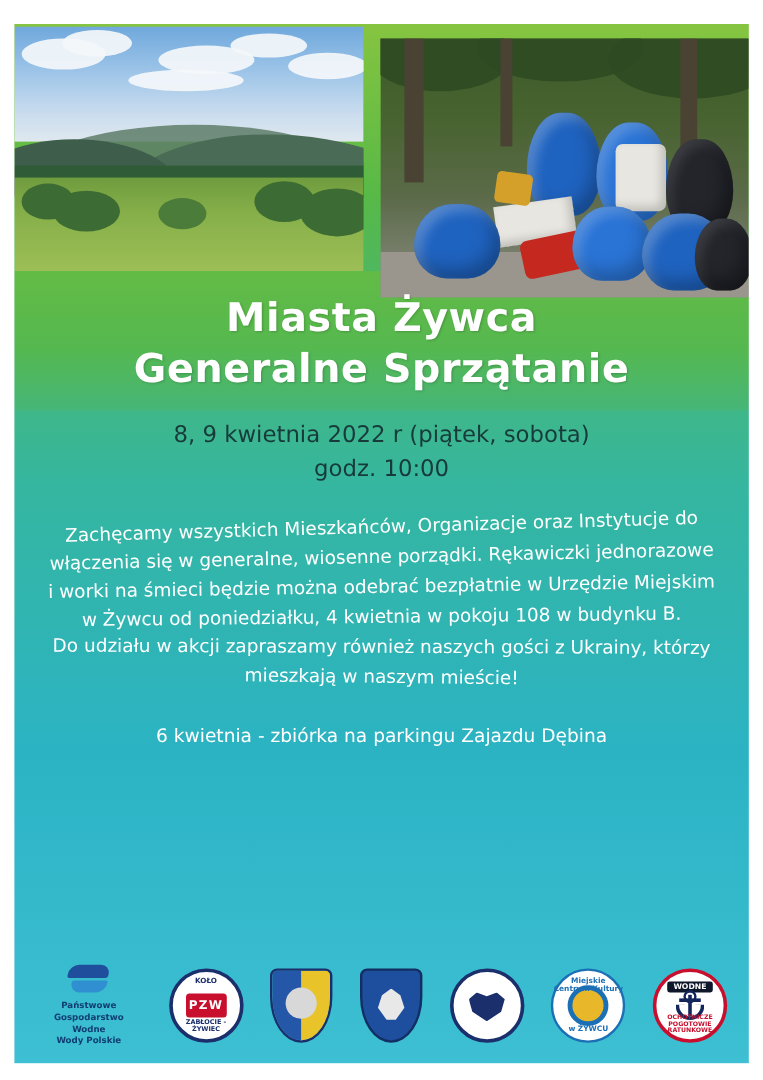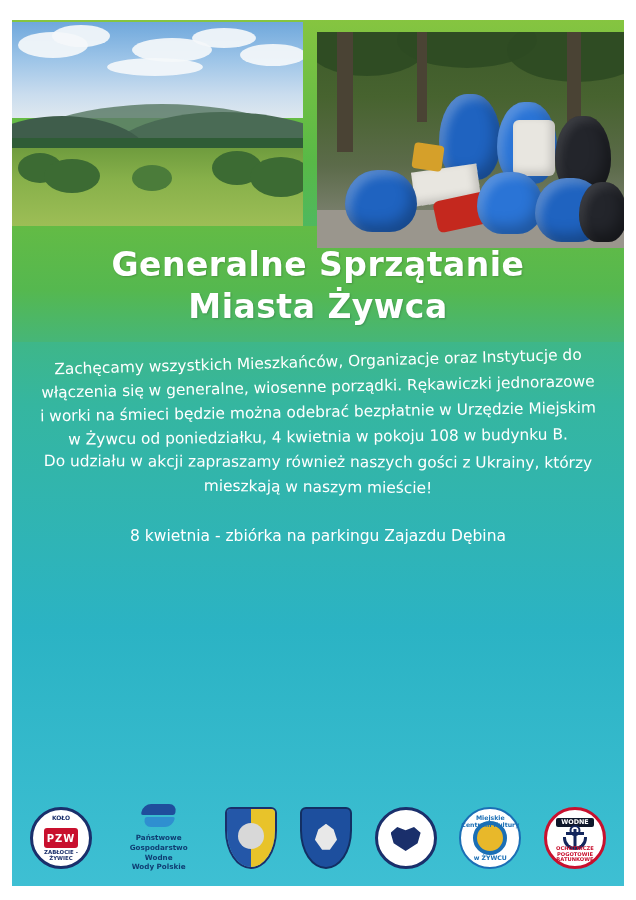--- a/index.html
+++ b/index.html
@@ -558,61 +558,65 @@
     <div class="bag bag-blue2" style="left:160px; top:140px; width:66px; height:62px;"></div>
     <div class="bag bag-blue" style="left:218px; top:146px; width:70px; height:64px;"></div>
     <div class="bag bag-black" style="left:262px; top:150px; width:48px; height:60px;"></div>
     <div class="yellow-thing" style="left:96px; top:112px; width:30px; height:26px;"></div>
   </div>
 
   <div class="title-band"></div>
 
   <div class="content">
     <div class="title">
+      <div>Miasta Żywca</div>
       <div>Generalne Sprzątanie</div>
-      <div>Miasta Żywca</div>
-    </div>
-
+    </div>
+
+    <div class="dates">
+      <div>8, 9 kwietnia 2022 r  (piątek, sobota)</div>
+      <div>godz. 10:00</div>
+    </div>
 
     <div class="body-text">
       <span class="ln r0">Zachęcamy wszystkich Mieszkańców, Organizacje oraz Instytucje do</span>
       <span class="ln r1">włączenia się w generalne, wiosenne porządki. Rękawiczki jednorazowe</span>
       <span class="ln r2">i worki na śmieci będzie można odebrać bezpłatnie w Urzędzie Miejskim</span>
       <span class="ln r3">w Żywcu od poniedziałku, 4 kwietnia w pokoju 108 w budynku B.</span>
       <span class="ln r5">Do udziału w akcji zapraszamy również naszych gości z Ukrainy, którzy</span>
       <span class="ln r6">mieszkają w naszym mieście!</span>
     </div>
 
     <div class="meet">
-      <span class="ln">8 kwietnia - zbiórka na parkingu Zajazdu Dębina</span>
+      <span class="ln">6 kwietnia - zbiórka na parkingu Zajazdu Dębina</span>
     </div>
 
   </div>
 
   <div class="logos">
+
+    <div class="logo logo-pgw">
+      <div class="pgw-mark">
+        <div class="wave1"></div>
+        <div class="wave2"></div>
+      </div>
+      <div class="pgw-text">
+        <div>Państwowe</div>
+        <div>Gospodarstwo Wodne</div>
+        <div>Wody Polskie</div>
+      </div>
+    </div>
 
     <div class="logo">
       <div class="logo-circle pzw-circle">
         <div class="pzw-inner">
           <div class="pzw-top">KOŁO</div>
           <div class="pzw-badge">PZW</div>
           <div class="pzw-bottom">ZABŁOCIE - ŻYWIEC</div>
         </div>
-      </div>
-    </div>
-
-    <div class="logo logo-pgw">
-      <div class="pgw-mark">
-        <div class="wave1"></div>
-        <div class="wave2"></div>
-      </div>
-      <div class="pgw-text">
-        <div>Państwowe</div>
-        <div>Gospodarstwo Wodne</div>
-        <div>Wody Polskie</div>
       </div>
     </div>
 
     <div class="logo">
       <div class="shield">
         <div class="shield-body">
           <div class="shield-half-l"></div>
           <div class="shield-half-r"></div>
         </div>
         <div class="shield-emblem"></div>

